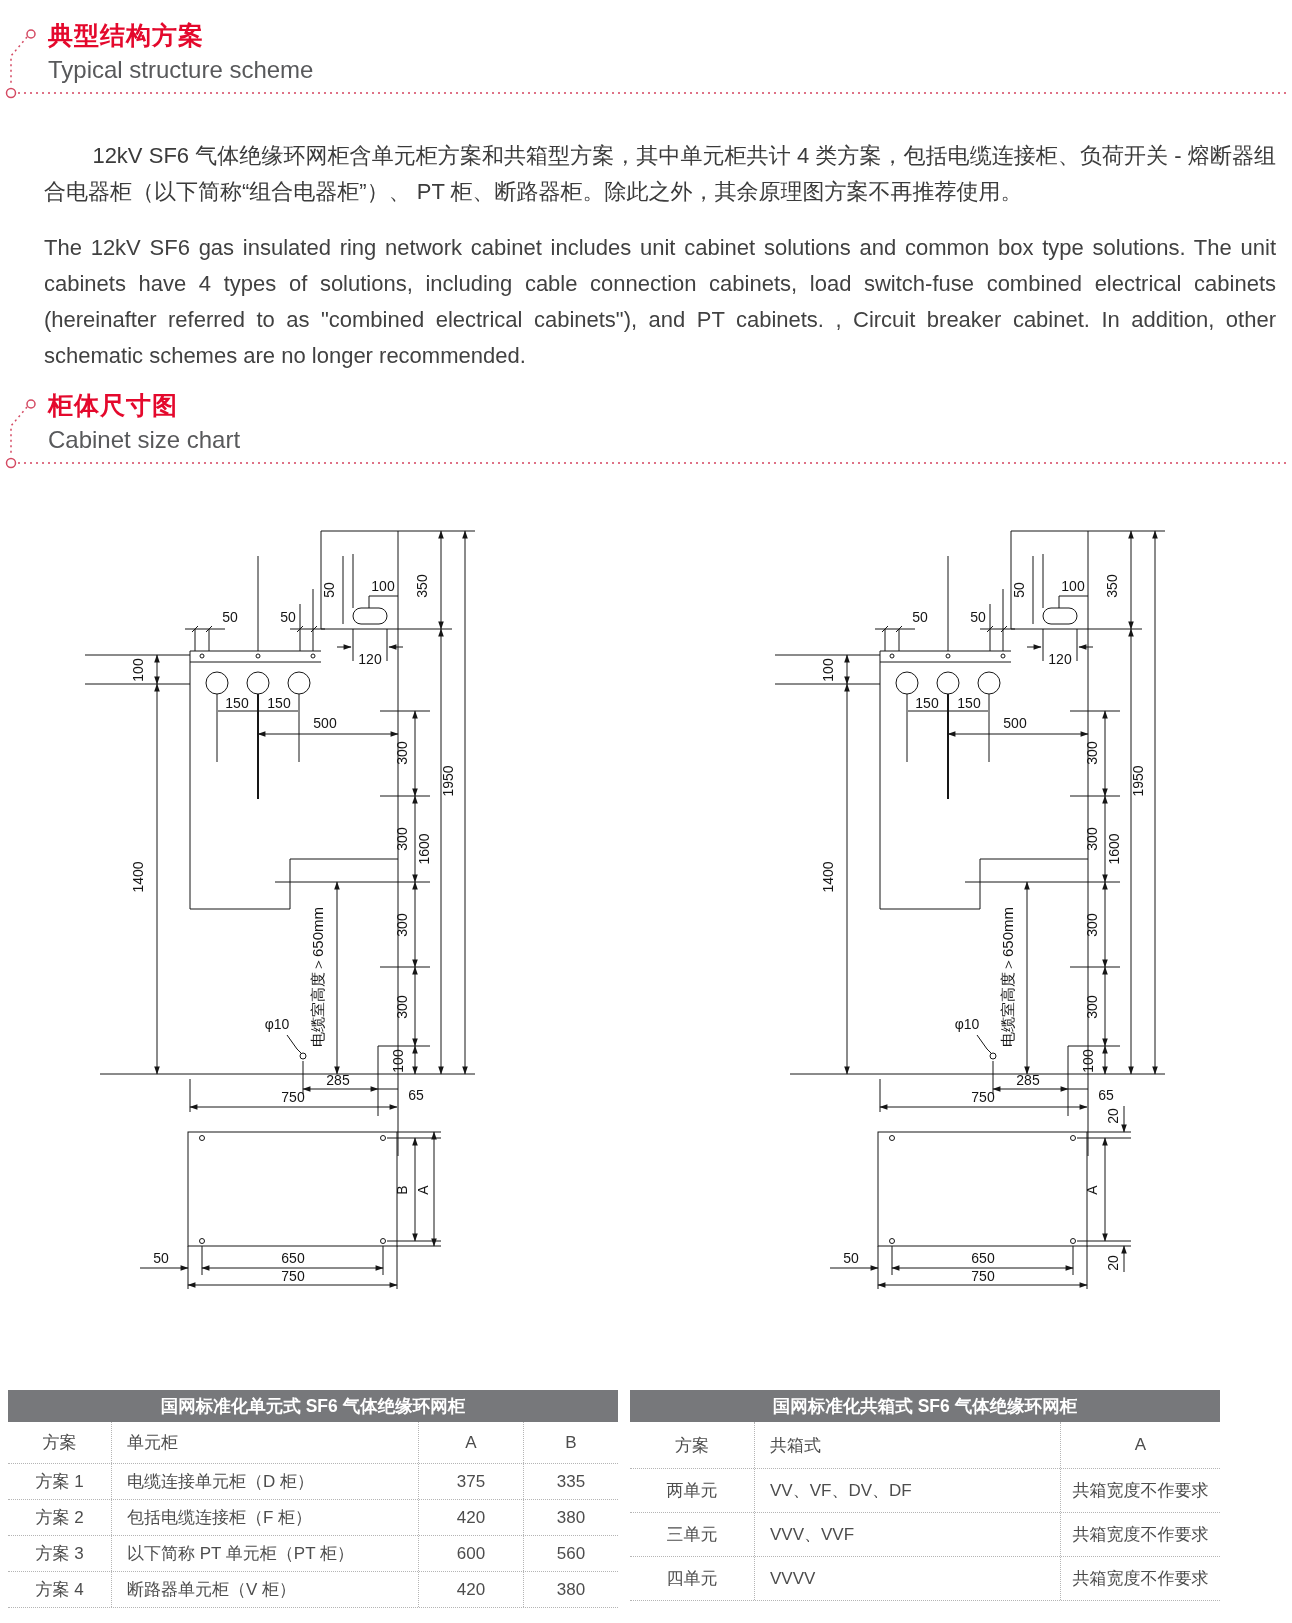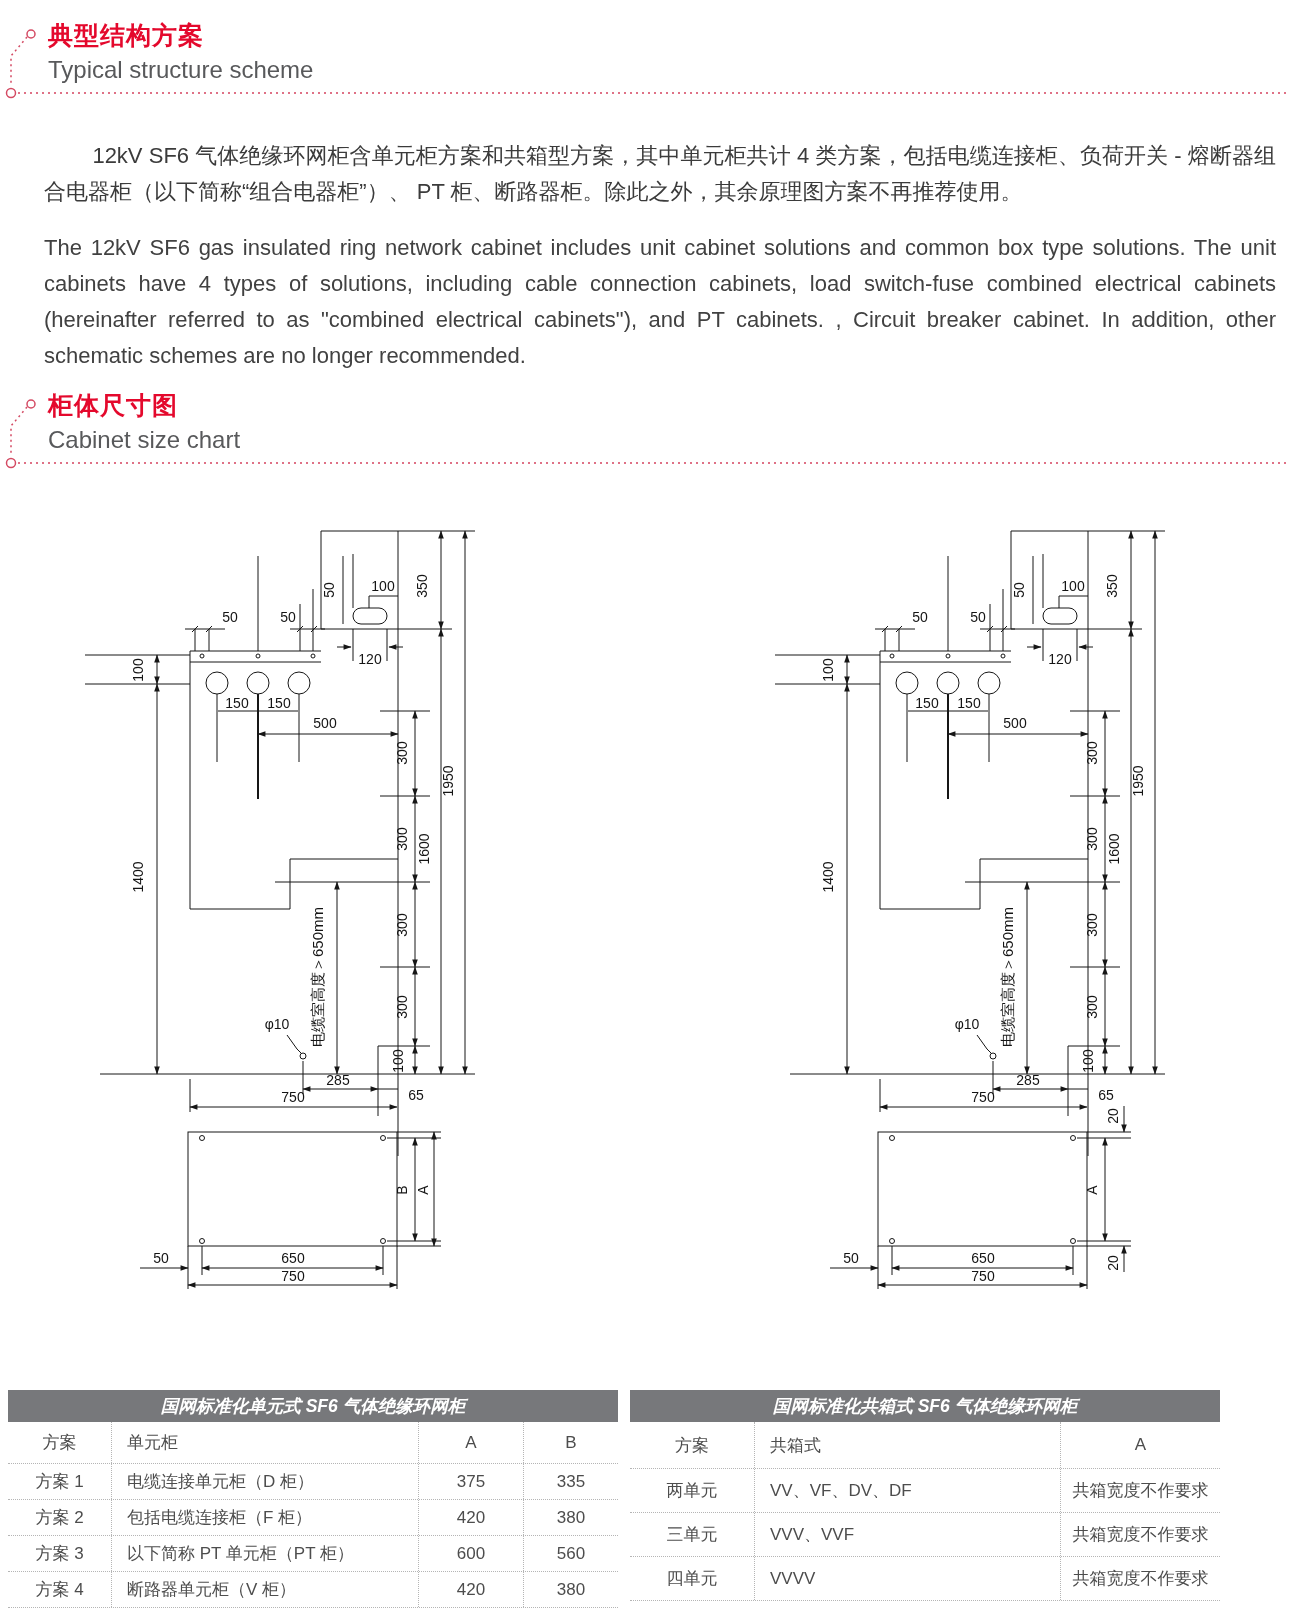--- a/index.html
+++ b/index.html
@@ -37,21 +37,21 @@
   .o{stroke:#161616;stroke-width:1;fill:none;}
   .ob{stroke:#161616;stroke-width:2;fill:none;}
   .hole{stroke:#161616;stroke-width:1;fill:#ffffff;}
   .d{font-family:"Liberation Sans",sans-serif;font-size:14px;fill:#141414;}
   .dc{font-family:"Liberation Sans",sans-serif;font-size:15px;fill:#141414;}
 
   
   .tbl{position:absolute;top:1390px;font-size:17px;color:#4d4d4d;}
   .tbl-title{
     background:#77787b;color:#ffffff;font-weight:bold;
-    text-align:center;height:32px;line-height:32px;font-size:17.5px;font-style:italic;
+    text-align:center;height:32px;line-height:32px;font-size:17.5px;
   }
   .trow{display:flex;align-items:center;border-bottom:1px dotted #b5b5b5;}
   .trow .c{box-sizing:border-box;}
   .trow .c + .c{border-left:1px dotted #b5b5b5;height:100%;display:flex;align-items:center;}
   .cc{justify-content:center;text-align:center;}
   .cl{justify-content:flex-start;text-align:right;padding-left:15px;}
   .c1c{display:flex;align-items:center;justify-content:center;height:100%;}
   .tbl-left{left:8px;width:610px;}
   .tbl-left .trow{height:35px;}
   .tbl-left .trow.head{height:41px;}

